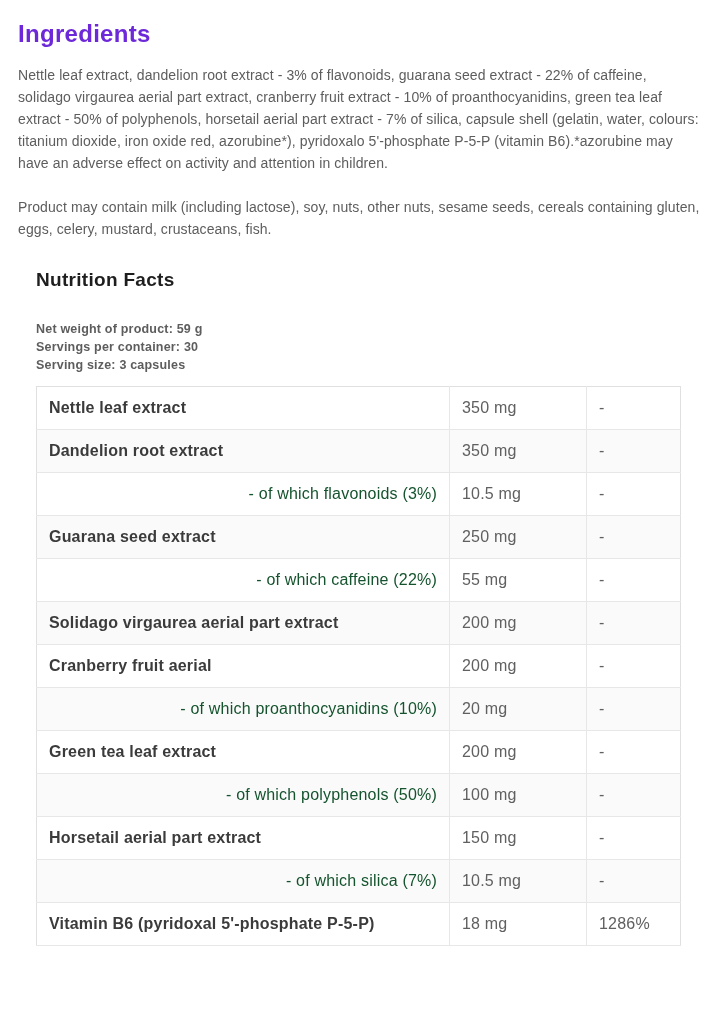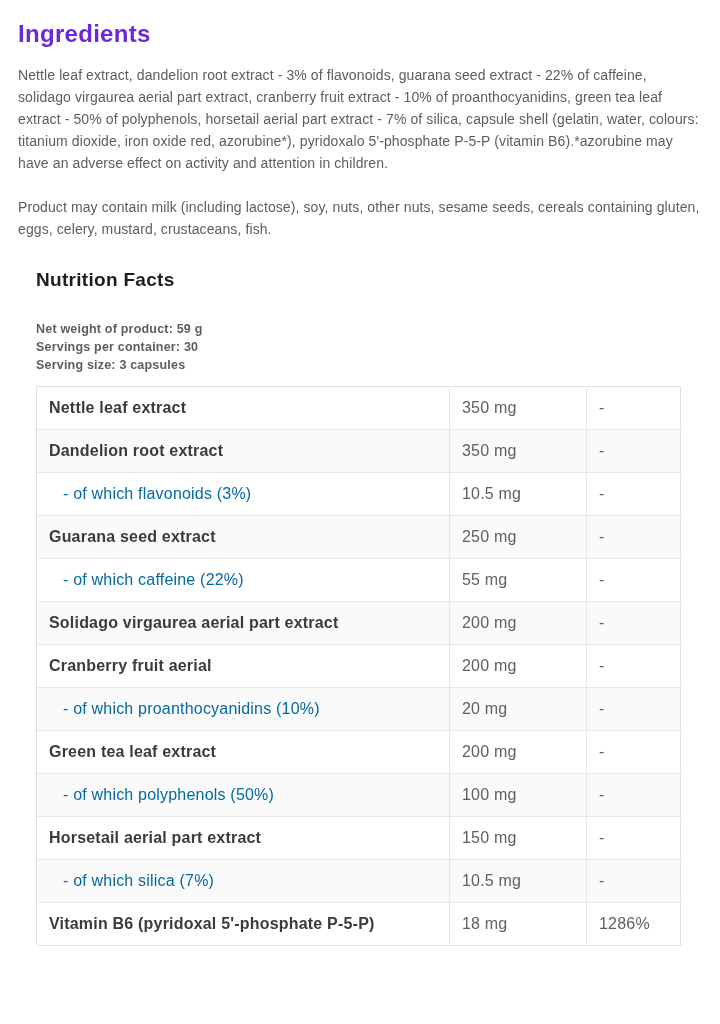--- a/index.html
+++ b/index.html
@@ -73,21 +73,21 @@
     letter-spacing: 0.2px;
     color: #606060;
     border-bottom: 1px solid #e7e7e7;
     vertical-align: middle;
     white-space: nowrap;
     overflow: hidden;
   }
   table.nutri td + td { border-left: 1px solid #e7e7e7; }
   table.nutri tr:nth-child(even) td { background: #fafafa; }
   table.nutri td.name { font-weight: 700; color: #3b3b3b; }
-  table.nutri tr.sub td.name { font-weight: 400; color: #0369a1; padding-left: 26px; }
+  table.nutri tr.sub td.name { font-weight: 400; color: #14532d; padding-left: 40px; text-align: right; }
 
   .footnote {
     margin-top: 18px;
     font-size: 12.5px;
     letter-spacing: 0.2px;
     color: #5a5a5a;
   }
 </style>
 </head>
 <body>

